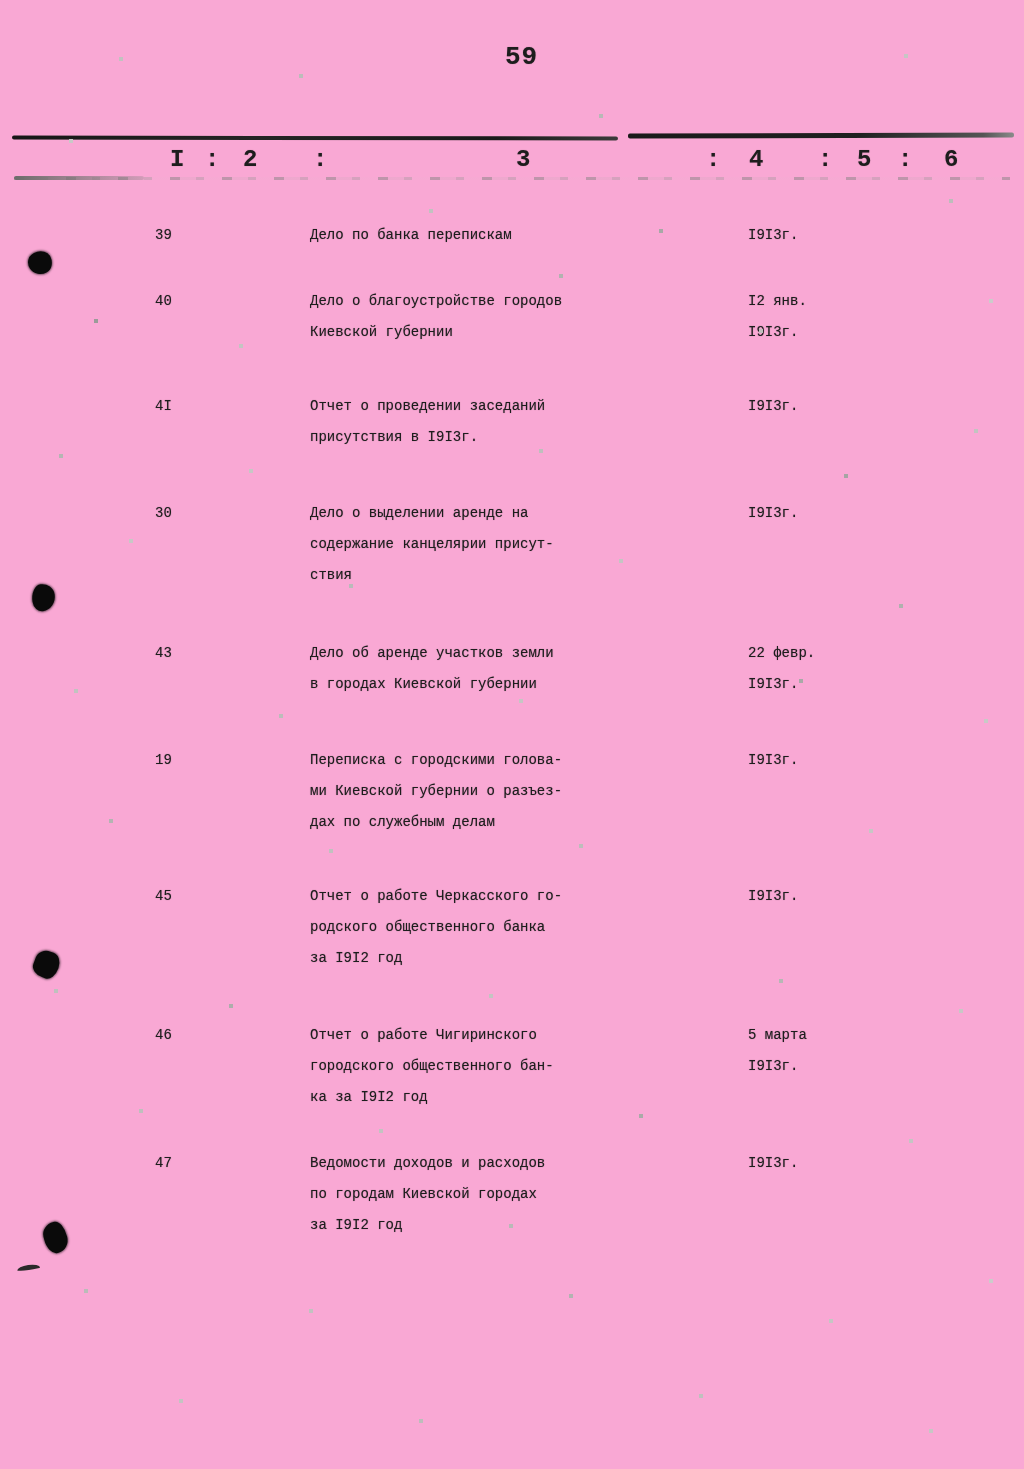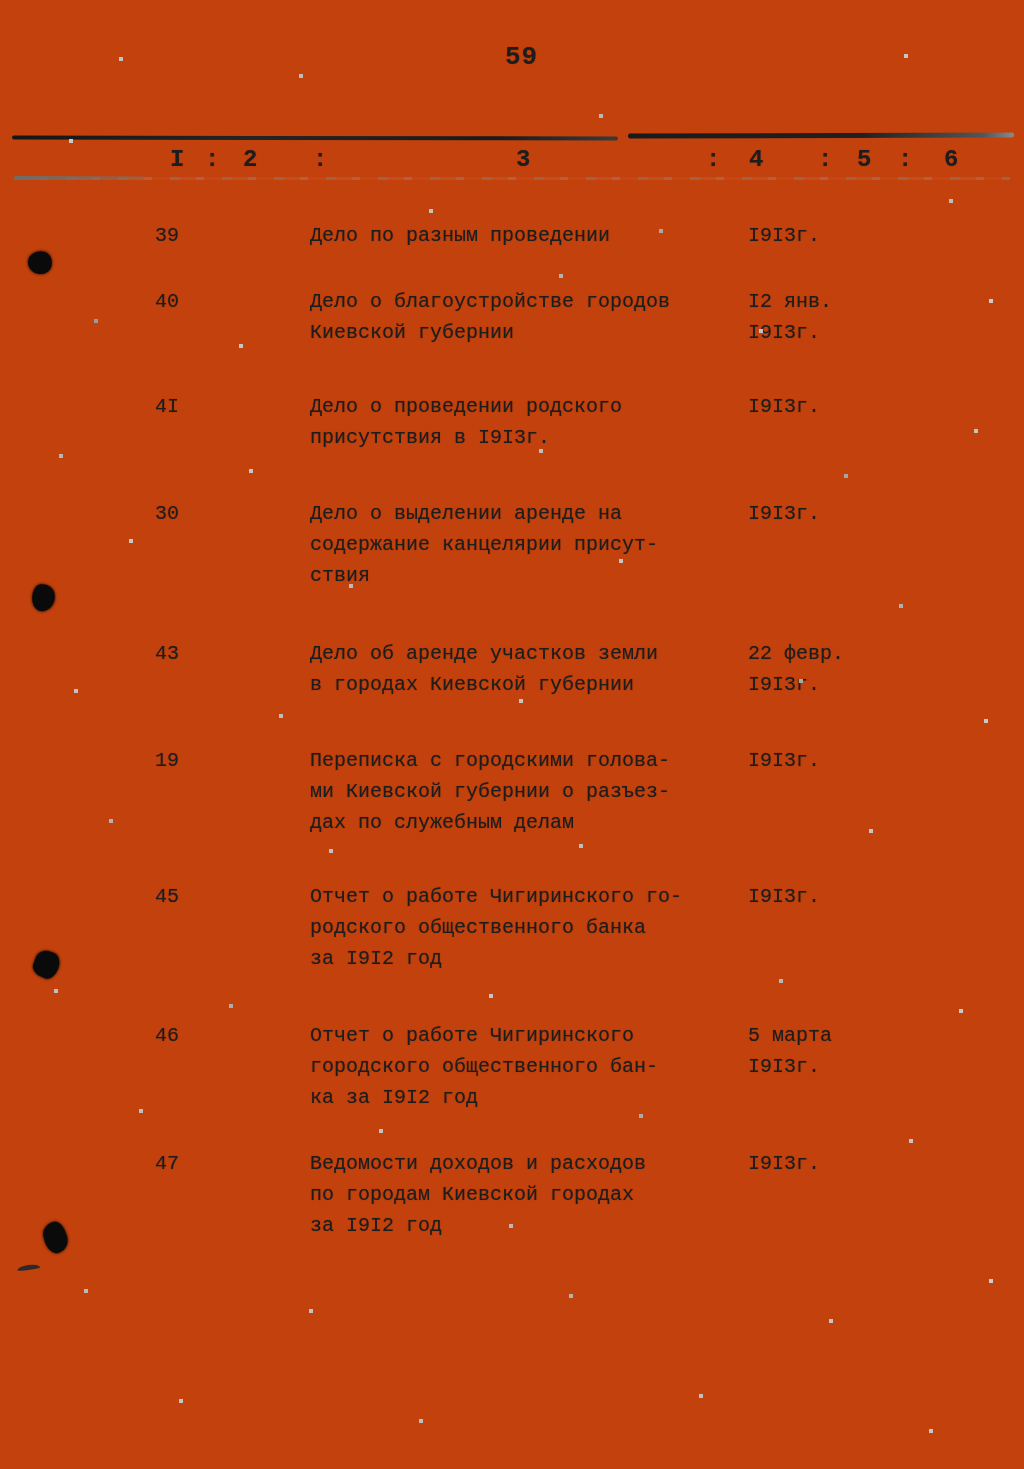--- a/index.html
+++ b/index.html
@@ -5,21 +5,21 @@
   html, body {
     margin: 0;
     padding: 0;
     background: #e8e8e6;
   }
   .page {
     position: relative;
     width: 1024px;
     height: 1469px;
     margin: 0 auto;
-    background: #c2410c;
+    background: #f9a8d4;
     overflow: hidden;
     font-family: "Liberation Mono", "DejaVu Sans Mono", monospace;
     color: #1d1d1d;
   }
   .page-number {
     position: absolute;
     left: 505px;
     top: 42px;
     font-size: 26px;
     font-weight: bold;
@@ -90,21 +90,21 @@
   .hc6  { left: 749px; }
   .hc7  { left: 818px; }
   .hc8  { left: 857px; }
   .hc9  { left: 898px; }
   .hc10 { left: 944px; }
 
   .row { position: absolute; left: 0; width: 1024px; }
   .cell {
     position: absolute;
     top: 0;
-    font-size: 20px;
+    font-size: 14px;
     line-height: 31px;
     white-space: pre-line;
     text-shadow: 0 0 1px rgba(25,25,25,0.45);
   }
   .cell.num   { left: 155px; width: 70px; }
   .cell.title { left: 310px; width: 420px; }
   .cell.date  { left: 712px; width: 160px; margin-left: 36px; }
 
   .r0 { top: 220px; }
   .r1 { top: 286px; }
@@ -197,35 +197,35 @@
     <span class="hc8">5</span>
     <span class="hc9">:</span>
     <span class="hc10">6</span>
   </div>
 
   <div class="rule-dashed"></div>
   <div class="rule-dashed-left"></div>
 
   <div class="row r0">
     <div class="cell num">39</div>
-    <div class="cell title">Дело по разным проведении</div>
+    <div class="cell title">Дело по банка перепискам</div>
     <div class="cell date">I9I3г.</div>
   </div>
 
   <div class="row r1">
     <div class="cell num">40</div>
     <div class="cell title">Дело о благоустройстве городов
 Киевской губернии</div>
     <div class="cell date">I2 янв.
 I9I3г.</div>
   </div>
 
   <div class="row r2">
     <div class="cell num">4I</div>
-    <div class="cell title">Дело о проведении родского
+    <div class="cell title">Отчет о проведении заседаний
 присутствия в I9I3г.</div>
     <div class="cell date">I9I3г.</div>
   </div>
 
   <div class="row r3">
     <div class="cell num">30</div>
     <div class="cell title">Дело о выделении аренде на
 содержание канцелярии присут-
 ствия</div>
     <div class="cell date">I9I3г.</div>
@@ -242,21 +242,21 @@
   <div class="row r5">
     <div class="cell num">19</div>
     <div class="cell title">Переписка с городскими голова-
 ми Киевской губернии о разъез-
 дах по служебным делам</div>
     <div class="cell date">I9I3г.</div>
   </div>
 
   <div class="row r6">
     <div class="cell num">45</div>
-    <div class="cell title">Отчет о работе Чигиринского го-
+    <div class="cell title">Отчет о работе Черкасского го-
 родского общественного банка
 за I9I2 год</div>
     <div class="cell date">I9I3г.</div>
   </div>
 
   <div class="row r7">
     <div class="cell num">46</div>
     <div class="cell title">Отчет о работе Чигиринского
 городского общественного бан-
 ка за I9I2 год</div>

